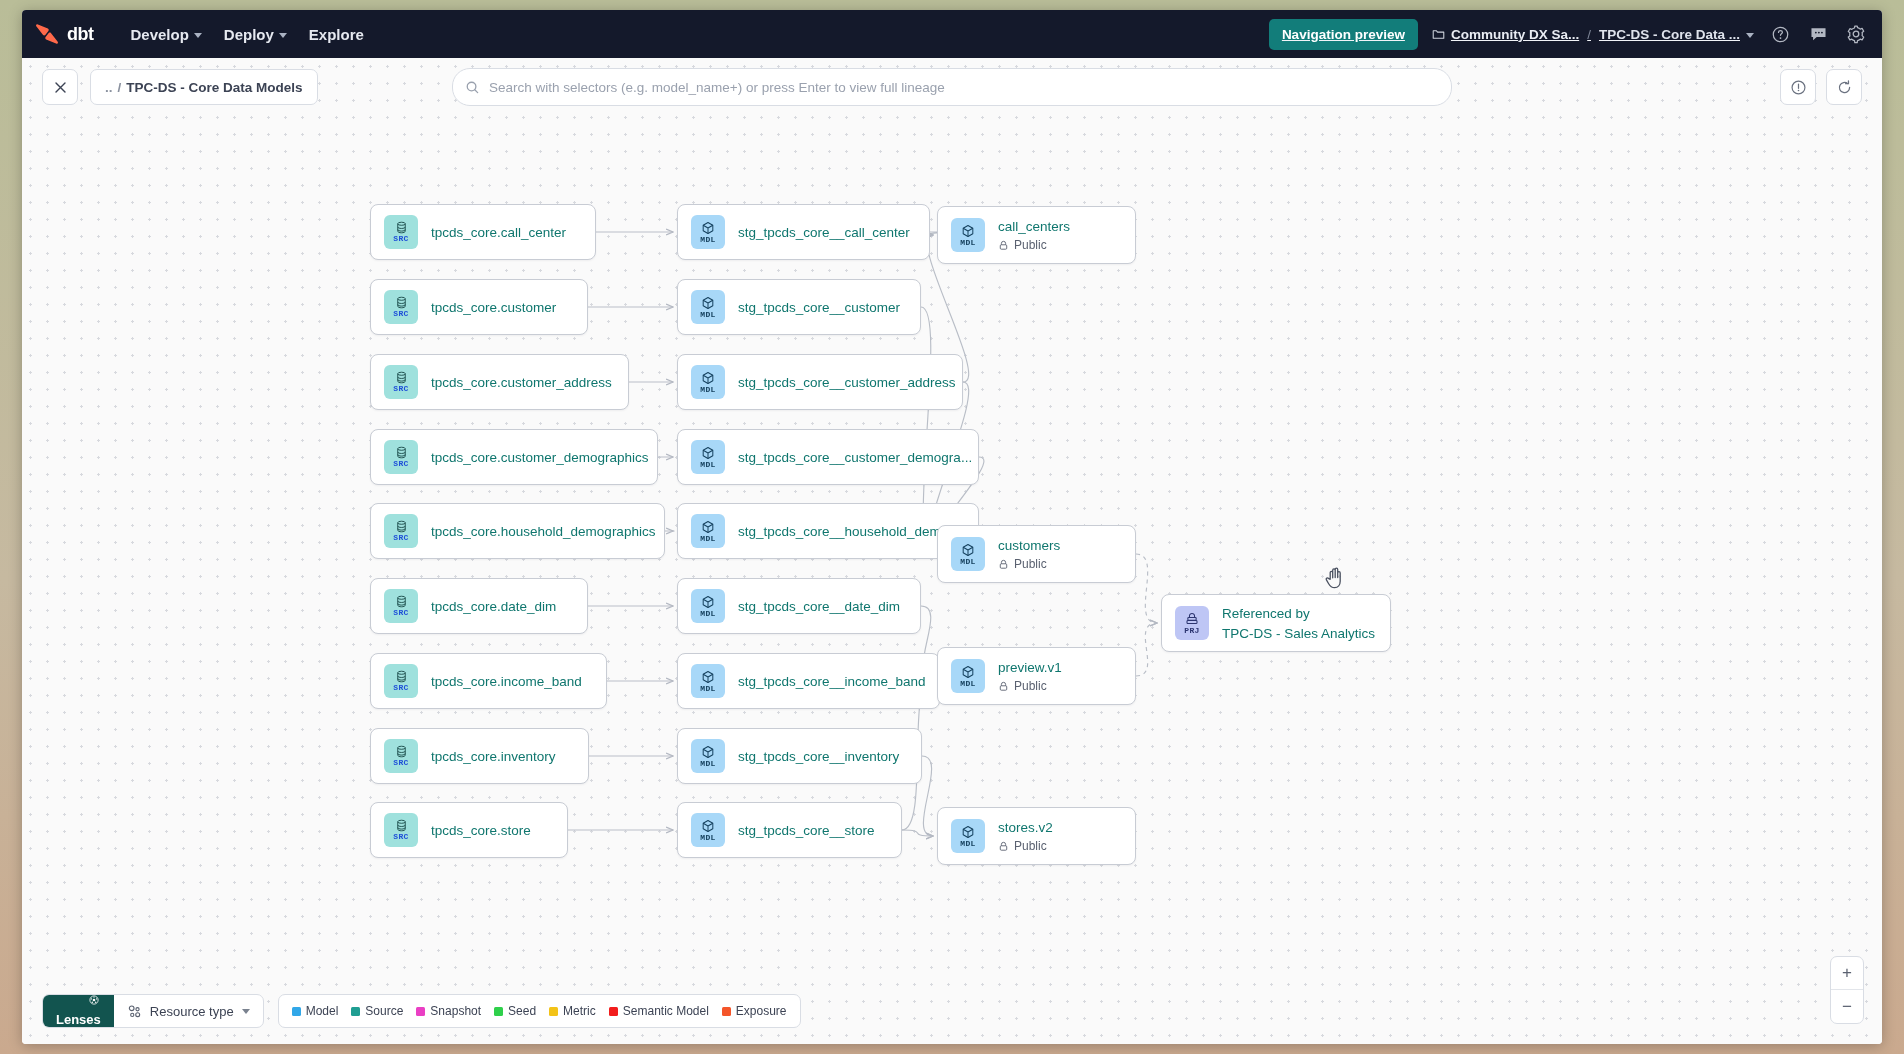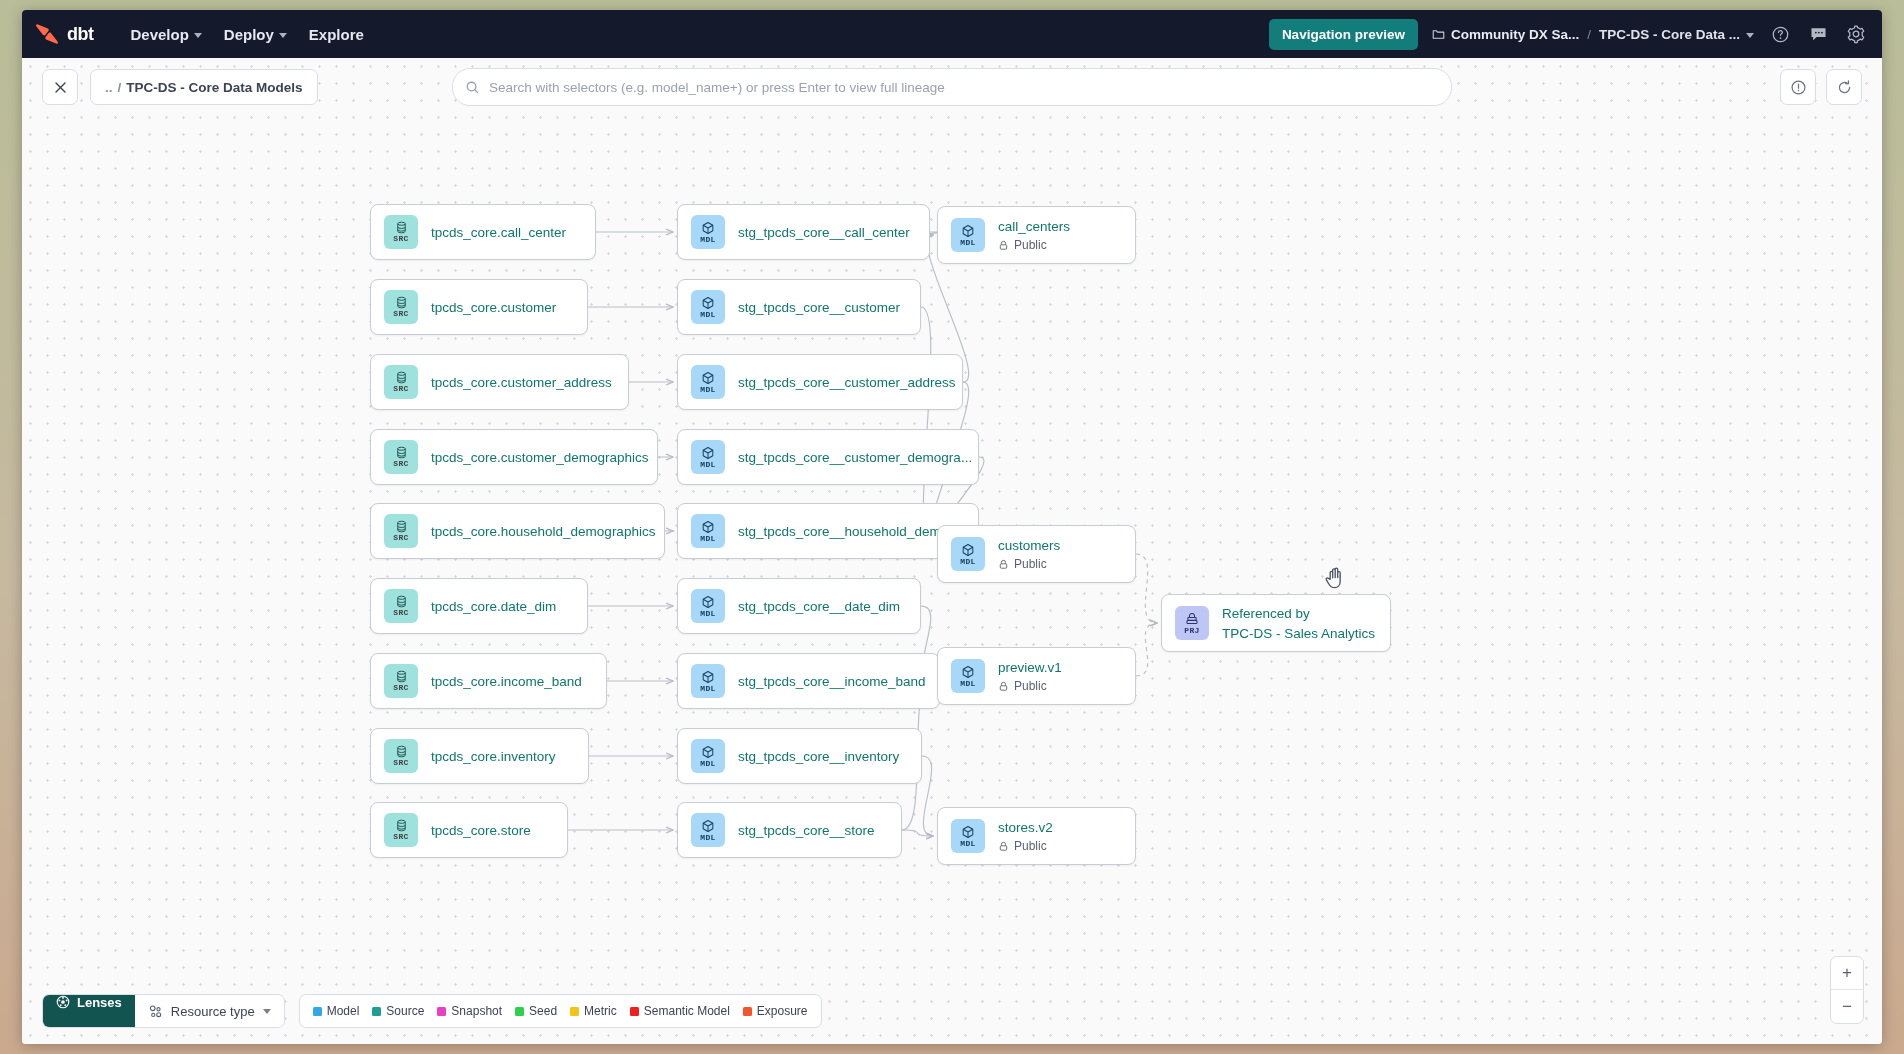--- a/index.html
+++ b/index.html
@@ -50,21 +50,21 @@
     white-space: nowrap;
   }
   .caret {
     width: 0; height: 0;
     border-left: 4px solid transparent;
     border-right: 4px solid transparent;
     border-top: 5px solid #aab2c2;
     margin-top: 2px;
   }
 
-  .topbar-right { margin-left: auto; display: flex; align-items: center; gap: 14px; }
+  .topbar-right { margin-left: auto; display: flex; align-items: center; gap: 14px; text-decoration: underline; }
   #nav-preview-btn {
     background: #127d7a;
     color: #fff;
     font-size: 13.5px;
     font-weight: 600;
     border: none;
     border-radius: 5px;
     padding: 8px 13px;
     cursor: pointer;
     font-family: inherit;
@@ -172,21 +172,21 @@
     gap: 0px;
   }
   .badge svg { display:block; }
   .badge-label {
     font-size: 8px;
     font-weight: 700;
     letter-spacing: .3px;
     line-height: 9px;
     font-family: "Liberation Mono", monospace;
   }
-  .badge-src { background: #9fe1dd; color: #404040; text-align: center; }
+  .badge-src { background: #9fe1dd; color: #1d4ed8; text-align: center; }
   .badge-mdl { background: #a8d8f8; color: #16425f; }
   .badge-prj { background: #bec6f5; color: #2c3570; }
 
   .node-label {
     font-size: 13.5px;
     color: #0f766e;
     font-weight: 400;
     line-height: 17px;
   }
   .node-text { display: flex; flex-direction: column; gap: 3px; }
@@ -208,24 +208,25 @@
     background: #fff;
     border: 1px solid #d9dde4;
     border-radius: 7px;
     overflow: hidden;
     height: 34px;
   }
   #lenses-btn {
     background: #12544f;
     color: #fff;
     height: 100%;
-    display: flex; align-items: flex-start; gap: 7px;
+    display: flex; align-items: flex-end; gap: 7px;
     padding: 0 13px;
     font-size: 13px; font-weight: 700;
     cursor: pointer;
+    flex-direction: column;
   }
   #resource-type-btn {
     display: flex; align-items: center; gap: 8px;
     padding: 0 13px;
     height: 100%;
     font-size: 13px; color: #3c4354;
     cursor: pointer;
   }
   #resource-type-btn .caret-d {
     width:0;height:0;

